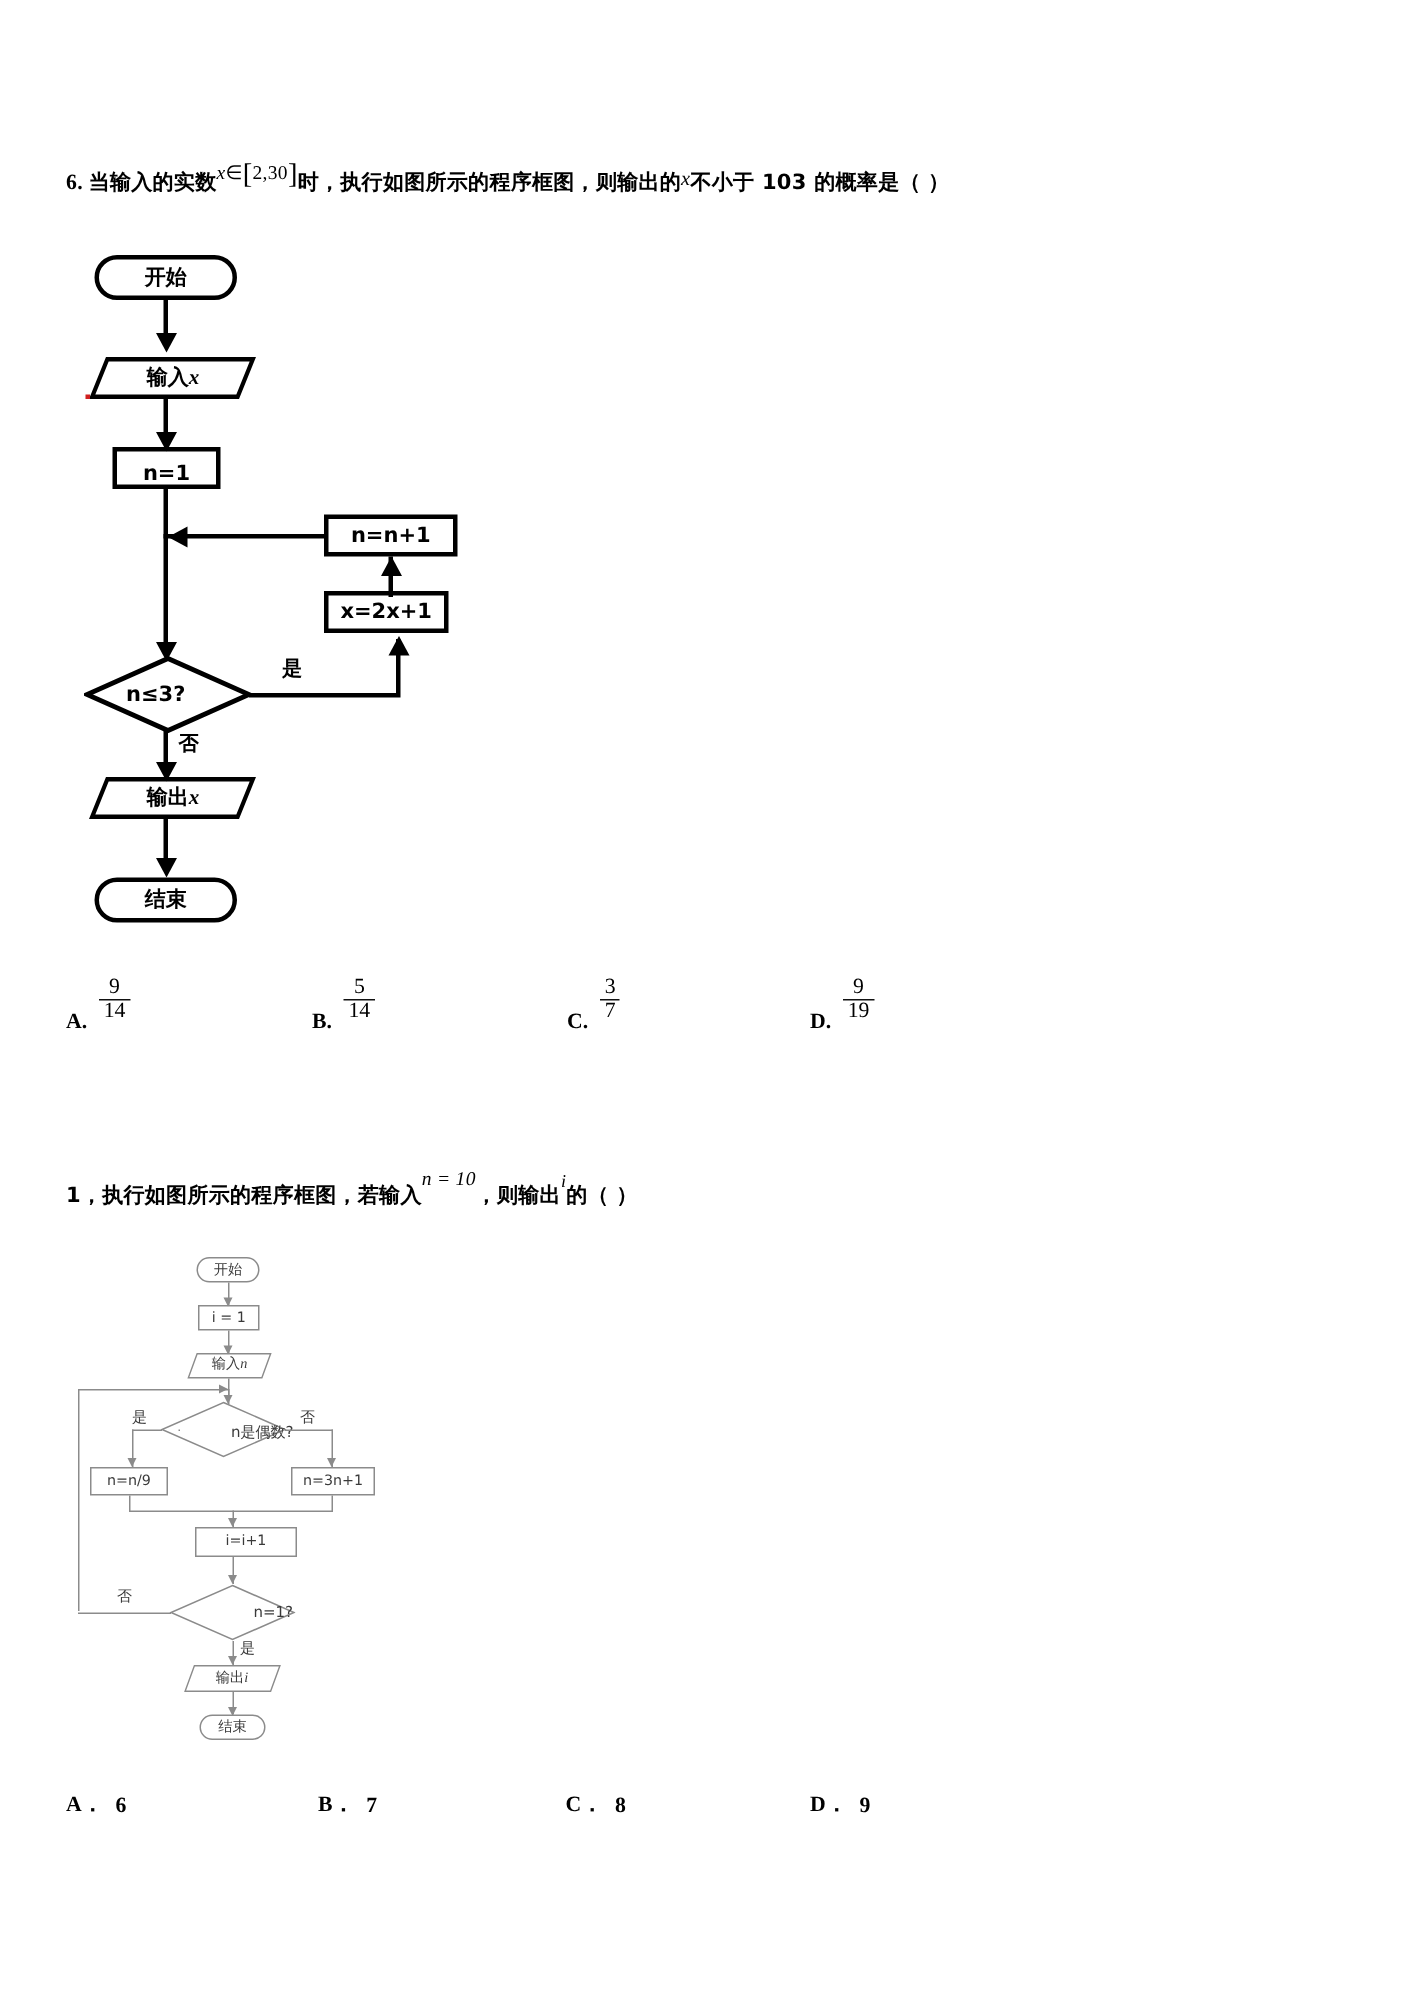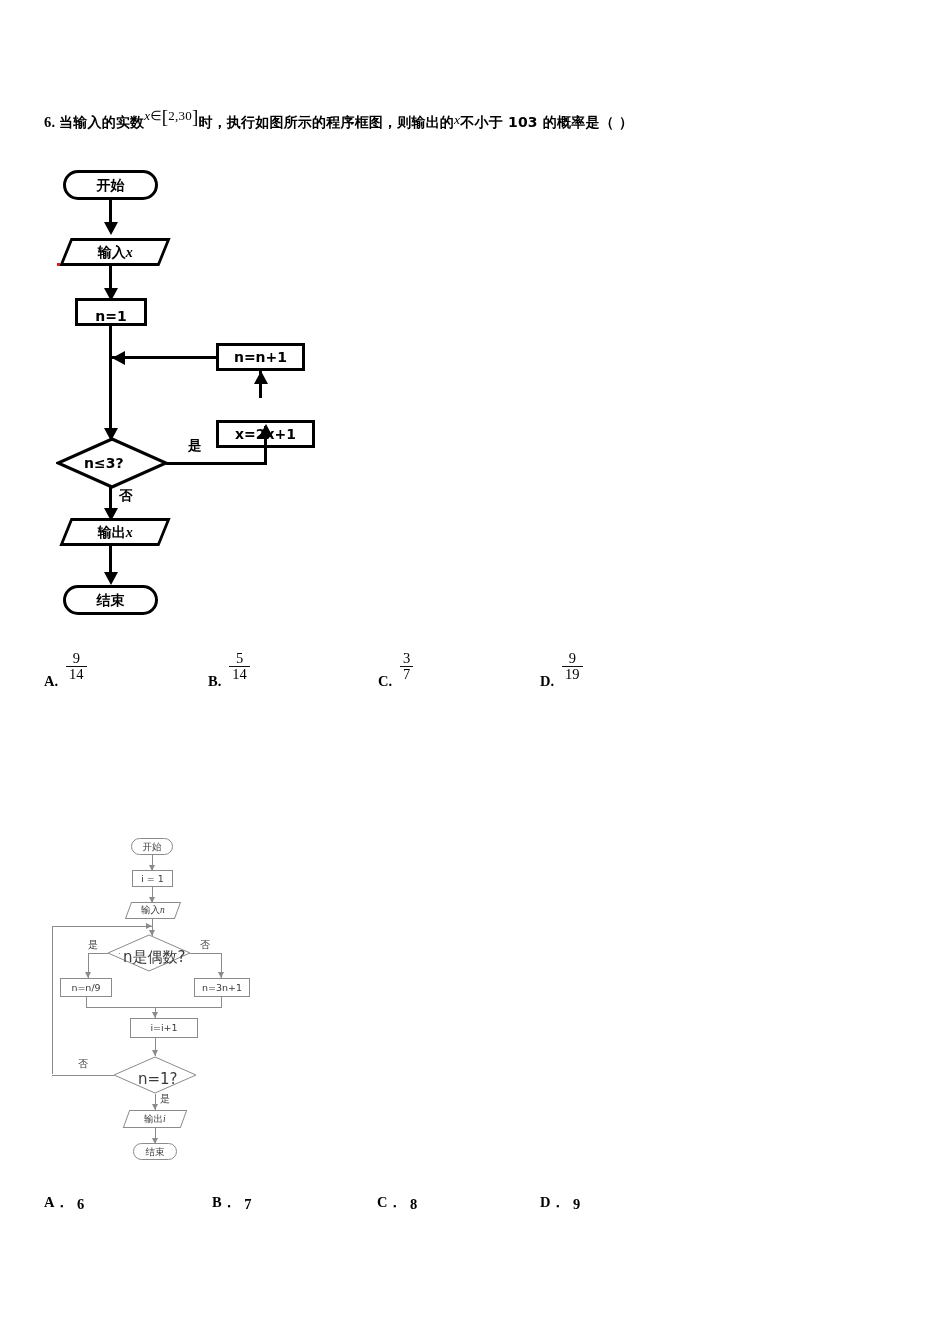--- a/index.html
+++ b/index.html
@@ -177,23 +177,24 @@
   .c2 .io { border: 1px solid #8b8b8b; transform: skewX(-20deg); }
   .c2 .io > .lbl { transform: skewX(20deg); }
   .c2 .lbl { font-size: 9.5px; color: #3a3a3a; }
   .c2 .line { position: absolute; background: #8b8b8b; }
   .c2 .hl { height: 1px; }
   .c2 .vl { width: 1px; }
   .c2 .diamond { position: absolute; }
   .c2 .dlabel {
     position: absolute;
     font-family: "DejaVu Sans", "Liberation Sans", sans-serif;
-    font-size: 15px;
+    font-size: 10px;
     color: #3a3a3a;
     white-space: nowrap;
+    margin-left: 31px;
   }
   .c2 .branch {
     position: absolute;
     font-family: "DejaVu Sans", "Liberation Sans", sans-serif;
     font-size: 10px;
     color: #3a3a3a;
   }
   .ah-down-2 {
     border-left: 3.4px solid transparent;
     border-right: 3.4px solid transparent;
@@ -239,21 +240,21 @@
     <div class="line vl" style="left:109px; top:326px; height:108px;"></div>
     <div class="arrowhead ah-down-1" style="left:103.5px; top:428px;"></div>
 
     <div class="node proc" style="left:216px; top:343px; width:89px; height:28px;">
       <span class="lbl">n=n+1</span>
     </div>
 
     <div class="line hl" style="left:109px; top:355.5px; width:107px;"></div>
     <div class="arrowhead ah-left-1" style="left:112px; top:350.5px;"></div>
 
-    <div class="node proc" style="left:216px; top:420px; width:99px; height:28px;">
+    <div class="node proc" style="left:216px; top:394px; width:83px; height:28px;">
       <span class="lbl">x=2x+1</span>
     </div>
 
     <div class="line vl" style="left:259px; top:371px; height:27px;"></div>
     <div class="arrowhead ah-up-1" style="left:253.5px; top:371px;"></div>
 
     <div class="diamond" style="left:56px; top:437px;">
       <svg width="112" height="52" viewBox="0 0 112 52">
         <polygon points="56,2 110,26 56,50 2,26" fill="#ffffff" stroke="#000000" stroke-width="3.2"></polygon>
       </svg>
@@ -306,20 +307,23 @@
     <div class="opt" style="left:540px; top:660px;">
       <span class="optlabel">D.</span>
       <span class="frac">
         <span class="num">9</span>
         <span class="den">19</span>
       </span>
     </div>
   </div>
 
 
+  <div class="qline" style="left:44px; top:788px;">
+    <span class="cn">1，执行如图所示的程序框图，若输入</span><span class="mathtok" style="top:-11px; font-style:italic;">n = 10</span><span class="cn">，则输出</span><span class="supi">i</span><span class="cn">的（   ）</span>
+  </div>
 
   <div class="fc c2" style="left:0; top:0; width:950px; height:1344px;">
 
     <div class="node term" style="left:131px; top:838px; width:42px; height:17px;">
       <span class="lbl">开始</span>
     </div>
     <div class="line vl" style="left:152px; top:855px; height:15px;"></div>
     <div class="arrowhead ah-down-2" style="left:148.6px; top:865px;"></div>
 
     <div class="node proc" style="left:132px; top:870px; width:41px; height:17px;">

